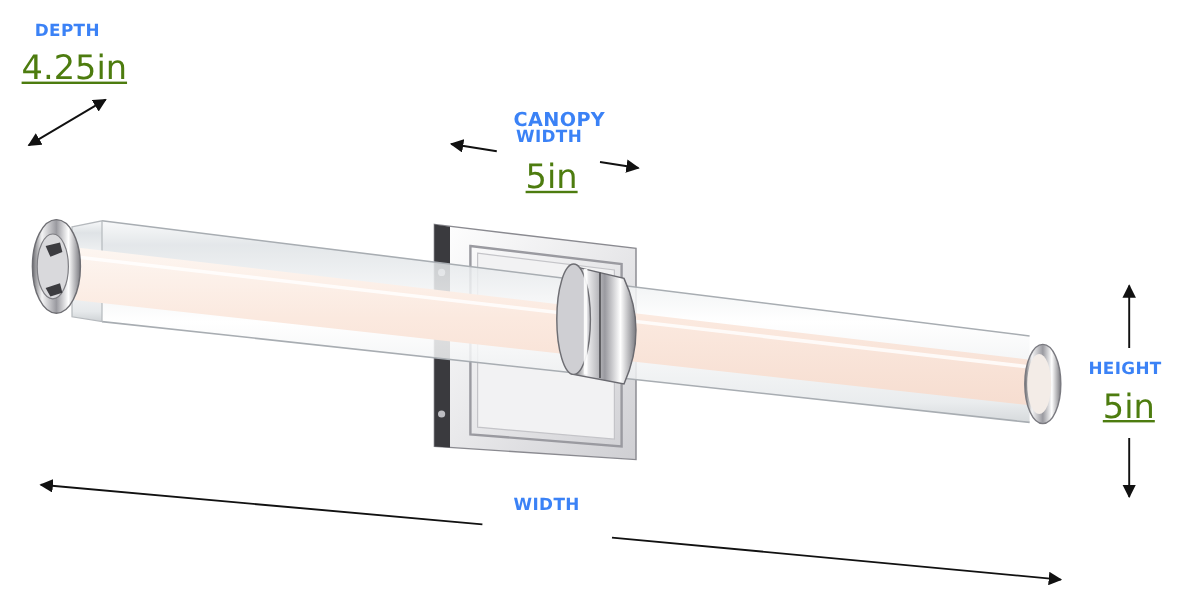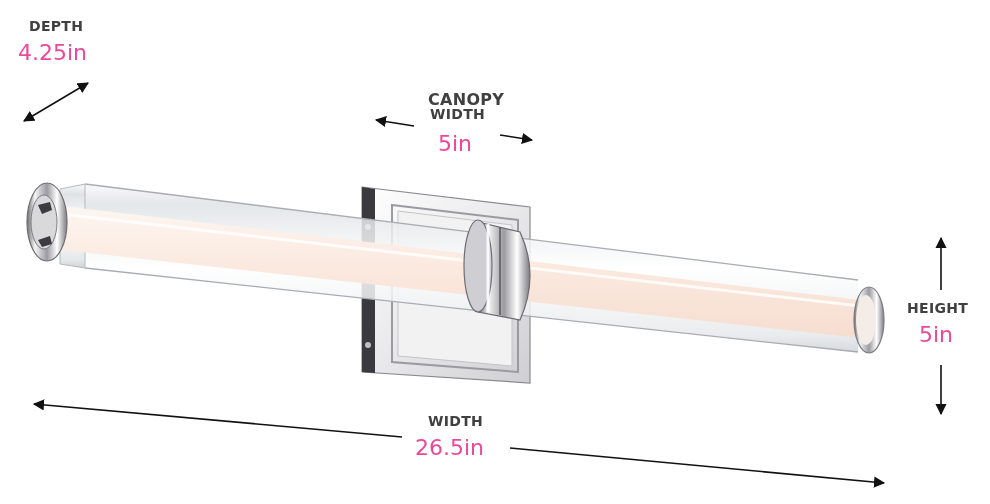--- a/index.html
+++ b/index.html
@@ -1,21 +1,21 @@
 <!DOCTYPE html>
 <html><head>
   <meta charset="utf-8">
   <style>
     html, body { margin: 0; padding: 0; background: #ffffff; }
     body { width: 990px; height: 504px; position: relative; overflow: hidden;
            font-family: "DejaVu Sans", "Liberation Sans", sans-serif; }
     #stage { position: absolute; left: 0; top: 0; width: 990px; height: 504px; }
     .lbl { position: absolute; color: #3f3f40; text-align: center; white-space: nowrap; }
-    .cap { font-weight: bold; font-size: 14px; letter-spacing: 0.3px; color: #404040; }
-    .val { font-size: 22px; font-weight: normal; color: #ec4899; letter-spacing: 0px; }
+    .cap { font-weight: bold; font-size: 14px; letter-spacing: 0.3px; color: #3b82f6; }
+    .val { font-size: 28px; font-weight: normal; color: #4d7c0f; letter-spacing: 0px; text-decoration: underline; }
     svg { position: absolute; left: 0; top: 0; }
   </style>
 </head>
 <body>
 
 <div id="stage">
 
   <svg width="990" height="504" viewBox="0 0 990 504">
     <defs>
       <marker id="ah" viewBox="0 0 10 10" refX="9" refY="5" markerWidth="7" markerHeight="7" orient="auto-start-reverse">
@@ -98,14 +98,13 @@
   <div class="lbl val" style="left:18px; top:40px;">4.25in</div>
 
   <div class="lbl cap" style="left:428px; top:90px; font-size:16px;">CANOPY</div>
   <div class="lbl cap" style="left:430px; top:106px;">WIDTH</div>
   <div class="lbl val" style="left:438px; top:131px;">5in</div>
 
   <div class="lbl cap" style="left:907px; top:300px;">HEIGHT</div>
   <div class="lbl val" style="left:919px; top:322px;">5in</div>
 
   <div class="lbl cap" style="left:428px; top:413px;">WIDTH</div>
-  <div class="lbl val" style="left:415px; top:435px;">26.5in</div>
 </div>
 
 </body></html>

